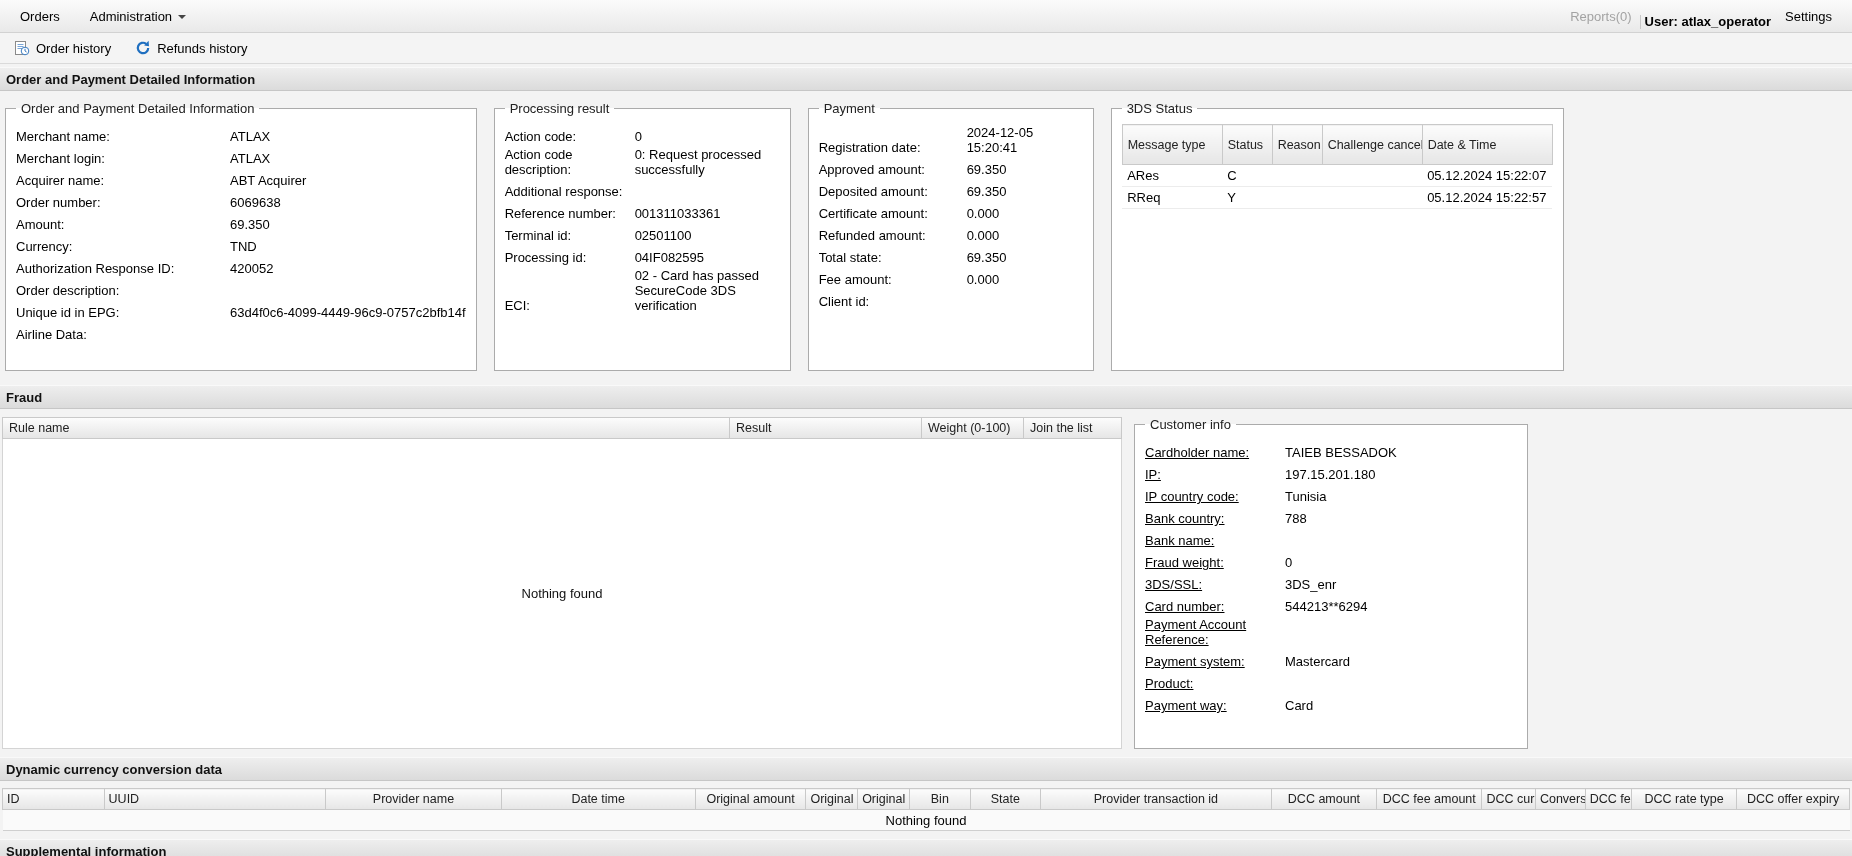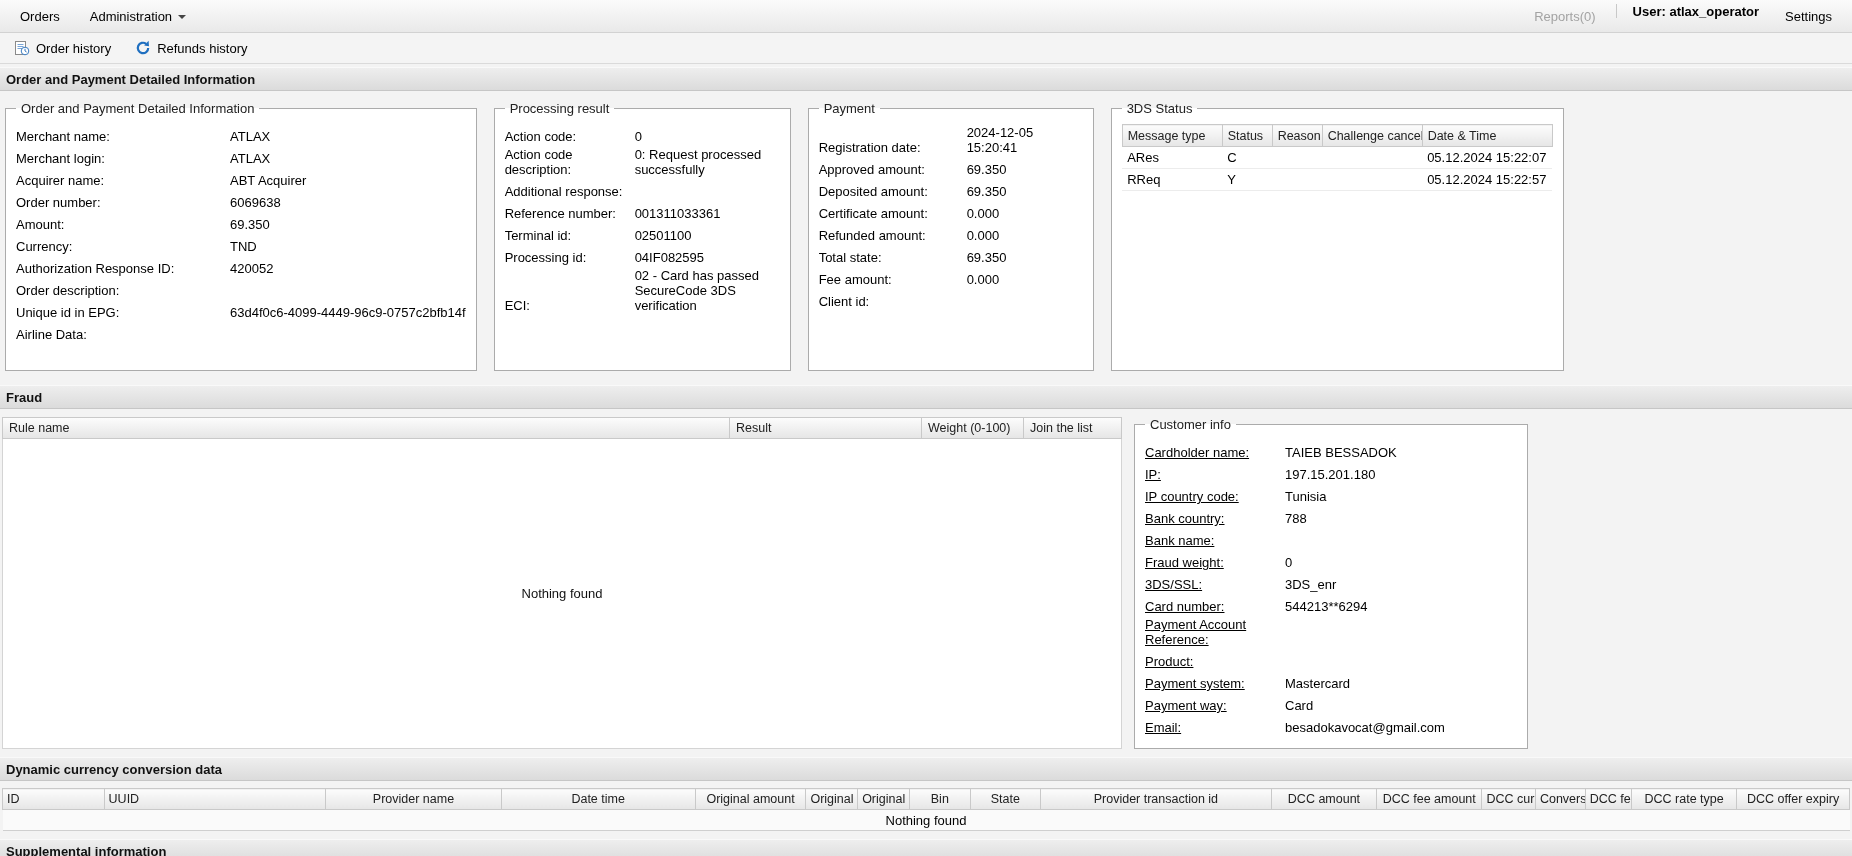--- a/index.html
+++ b/index.html
@@ -19,21 +19,21 @@
     display: flex; justify-content: space-between; align-items: center;
     padding: 0 10px;
   }
   .menu-left { display: flex; align-items: center; gap: 10px; }
   .menu-item { padding: 5px 10px; cursor: pointer; white-space: nowrap; }
   .caret {
     display: inline-block; width: 0; height: 0;
     border-left: 4px solid transparent; border-right: 4px solid transparent;
     border-top: 4px solid #444; margin-left: 6px; vertical-align: 2px;
   }
-  .menu-right { display: flex; align-items: flex-start; gap: 16px; }
+  .menu-right { display: flex; align-items: flex-end; gap: 4px; }
   .reports { color: #a3a3a3; padding: 5px 4px; }
   .vsep { width: 1px; height: 14px; background: #c8c8c8; }
   .user { font-weight: bold; white-space: nowrap; }
 
   
   .toolbar {
     height: 31px;
     background: #f4f4f4;
     border-bottom: 1px solid #dadada;
     display: flex; gap: 8px;
@@ -86,21 +86,21 @@
     background: linear-gradient(#fcfcfc, #e6e6e6);
     border: 1px solid #c9c9c9;
     color: #222;
     font-size: 12.5px;
     font-weight: normal;
     white-space: nowrap; overflow: hidden;
   }
 
   
   .tds-table { border-collapse: collapse; width: 430px; margin-top: 2px; table-layout: fixed; }
-  .tds-table th { text-align: left; padding: 3px 5px; height: 22px; }
+  .tds-table th { text-align: left; padding: 3px 5px; height: 40px; }
   .tds-table td { padding: 3px 5px; height: 20px; border-bottom: 1px solid #ececec; white-space: nowrap; overflow: hidden; }
 
   
   .fraud-row { height: 348px; display: flex; align-items: flex-start; gap: 12px; padding: 8px 2px; }
   .fraud-wrap { width: 1120px; height: 332px; display: flex; flex-direction: column; }
   .grid-header { display: flex; height: 22px; flex: 0 0 auto; }
   .gh { padding: 3px 6px; height: 22px; }
   .gh.c1 { width: 728px; }
   .gh.c2 { width: 192px; border-left: none; }
   .gh.c3 { width: 102px; border-left: none; }
@@ -372,34 +372,30 @@
       </div>
     <div class="frow">
         <span class="flabel">Card number:</span>
         <span class="fvalue">544213**6294</span>
       </div>
     <div class="frow">
         <span class="flabel">Payment Account Reference:</span>
         <span class="fvalue"></span>
       </div>
     <div class="frow">
-        <span class="flabel">Product:</span>
-        <span class="fvalue"></span>
-      </div>
-    <div class="frow">
         <span class="flabel">Payment system:</span>
         <span class="fvalue">Mastercard</span>
       </div>
     <div class="frow">
+        <span class="flabel">Product:</span>
+        <span class="fvalue"></span>
+      </div>
+    <div class="frow">
         <span class="flabel">Payment way:</span>
         <span class="fvalue">Card</span>
-      </div>
-    <div class="frow">
-        <span class="flabel">Email:</span>
-        <span class="fvalue">besadokavocat@gmail.com</span>
       </div>
   </fieldset>
 </div>
 
 <div class="section-bar">
   <span>Dynamic currency conversion data</span>
 </div>
 
 <table class="dcc-table">
   <colgroup>

